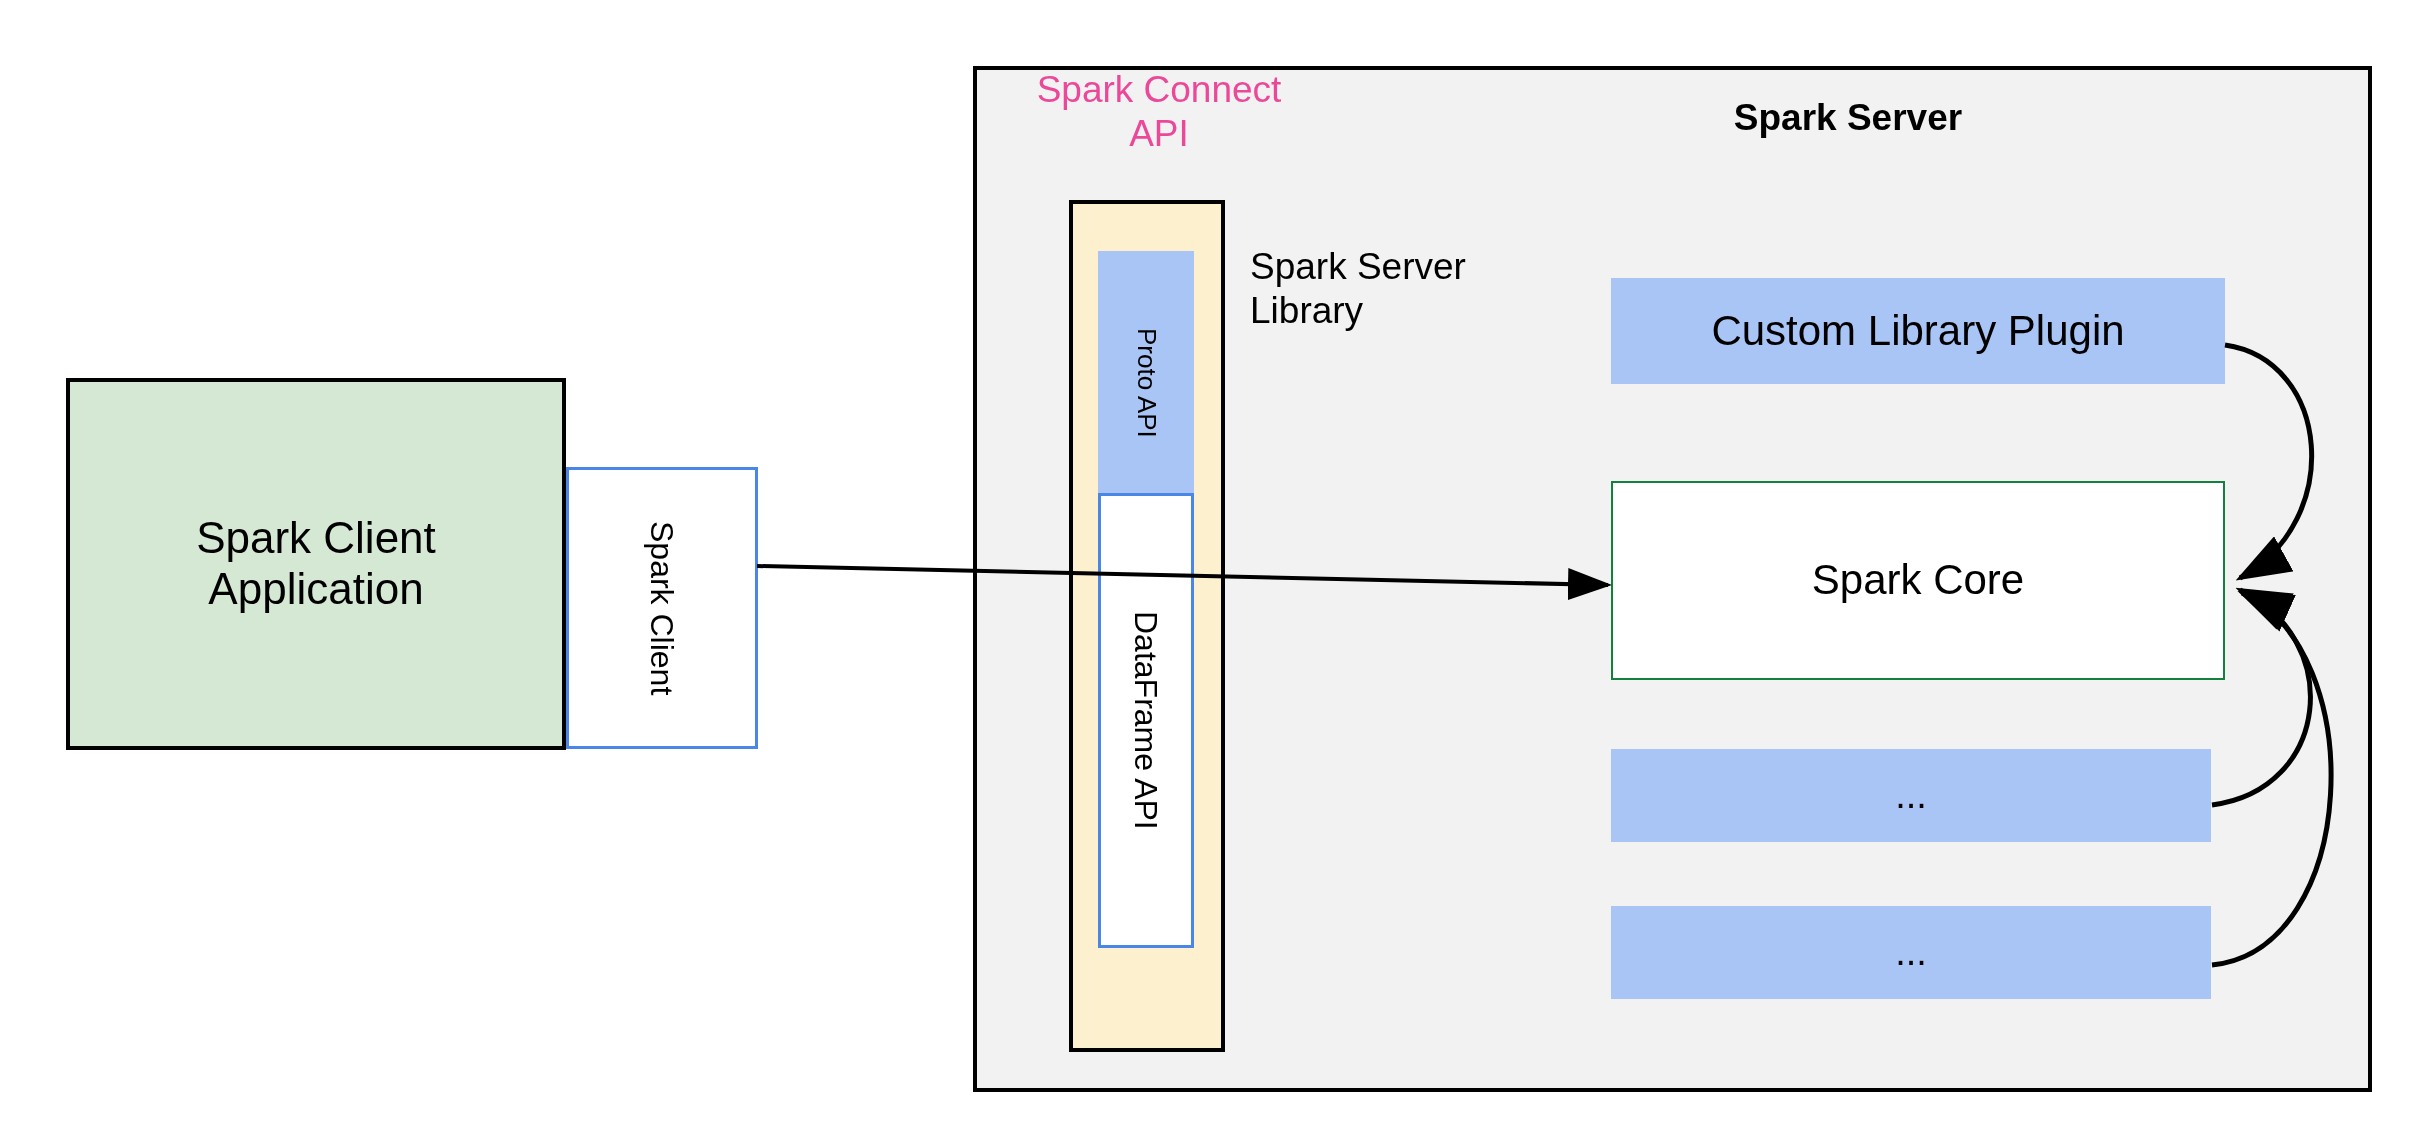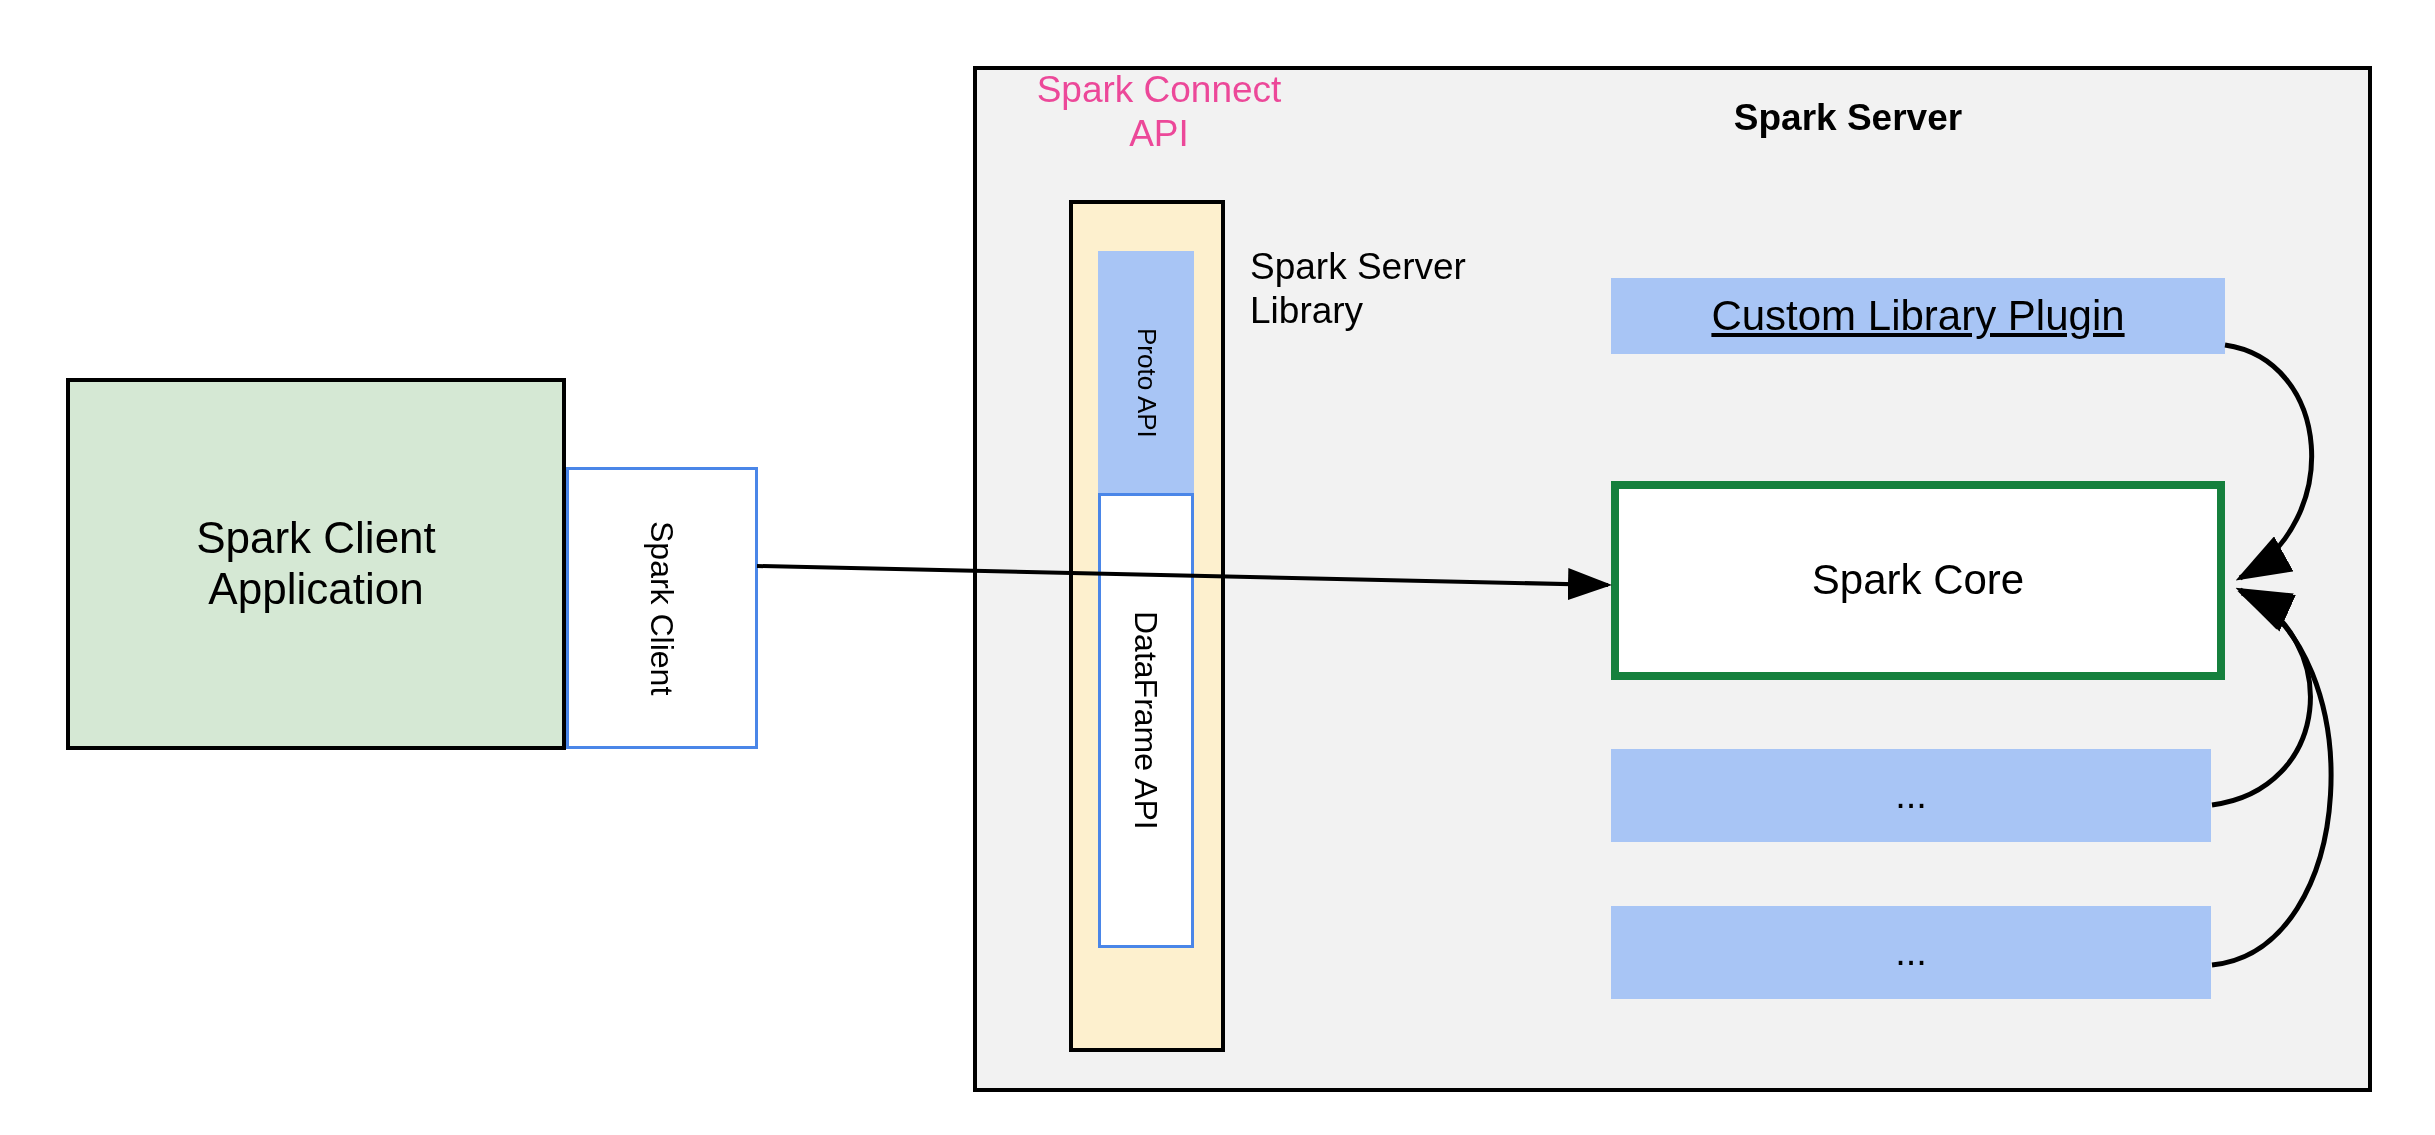--- a/index.html
+++ b/index.html
@@ -145,32 +145,31 @@
     background: #ffffff;
     border: 3px solid #4a86e8;
     font-size: 32px;
   }
 
   
   #custom-library-plugin {
     left: 1611px;
     top: 278px;
     width: 614px;
-    height: 76px;
+    height: 106px;
     background: #a8c5f5;
     font-size: 42px;
-    text-decoration: underline;
   }
   #spark-core {
     left: 1611px;
     top: 481px;
     width: 614px;
     height: 199px;
     background: #ffffff;
-    border: 8px solid #15803d;
+    border: 2px solid #15803d;
     font-size: 42px;
   }
   #other-box-1 {
     left: 1611px;
     top: 749px;
     width: 600px;
     height: 93px;
     background: #a8c5f5;
     font-size: 38px;
   }

